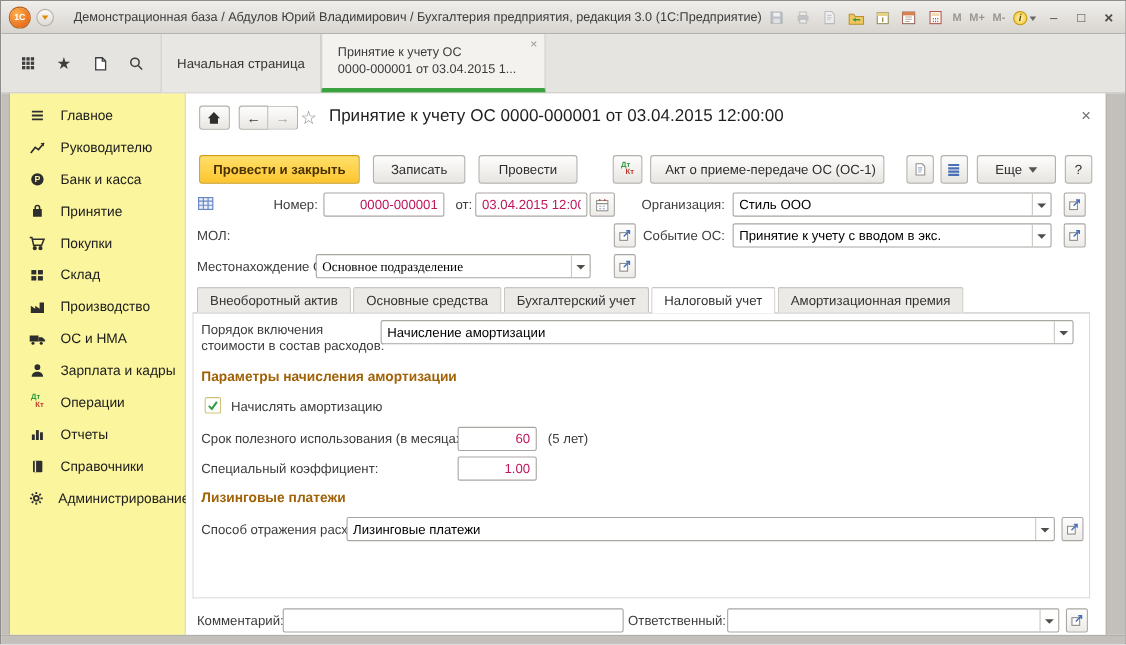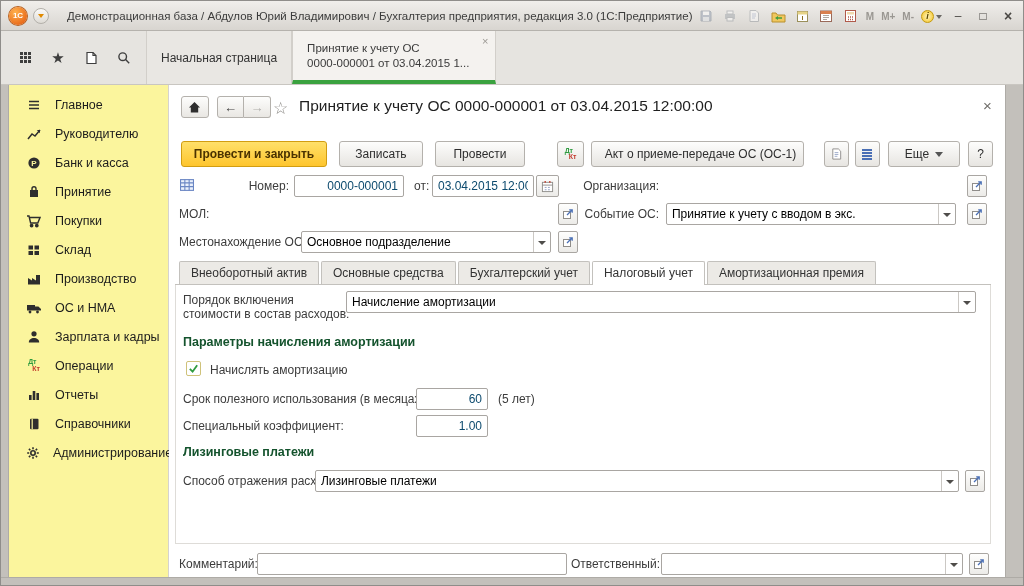--- a/index.html
+++ b/index.html
@@ -52,34 +52,34 @@
   .navbtn { height:22px; background:linear-gradient(#fdfdfc,#e9e7e3); border:1px solid #b4b1ac; border-radius:3px; display:flex; align-items:center; justify-content:center; font-size:13px; color:#3e3e3e; }
   .page-title { font-size:15.5px; color:#1f1f1f; white-space:nowrap; }
   .hdr-close { font-size:15px; color:#6f6d69; }
 
   .btn { height:26px; padding:0 16px; background:linear-gradient(#fdfdfc,#e7e5e1); border:1px solid #b4b1ac; border-radius:3px; font-size:12px; color:#2e2e2e; display:inline-flex; align-items:center; justify-content:center; gap:6px; white-space:nowrap; }
   .btn.primary { background:linear-gradient(#ffe06a,#fec52e); border-color:#d19d12; font-weight:bold; color:#4a3200; }
   .btn .drop { border:4px solid transparent; border-top:5px solid #555; margin-top:5px; }
   .dtkt { font-size:7px; line-height:6.5px; font-weight:bold; text-align:left; }
   .dtkt .dt { color:#2f9b3f; } .dtkt .kt { color:#c0392b; margin-left:4px; }
 
-  .tfield { height:22px; border:1px solid #a9a6a2; border-radius:2px; font-family:inherit; font-size:12px; color:#0c4a6e; padding:0 5px; background:#fff; }
+  .tfield { height:22px; border:1px solid #a9a6a2; border-radius:2px; font-family:inherit; font-size:12px; color:#be185d; padding:0 5px; background:#fff; }
   .tfield.right { text-align:right; }
   .combo { height:22px; background:#fff; border:1px solid #a9a6a2; border-radius:2px; display:flex; align-items:stretch; }
   .combo .ctext { flex:1; font-size:12px; color:#000; padding:3px 5px 0; white-space:nowrap; overflow:hidden; }
   .combo .carrow { width:17px; border-left:1px solid #cbc8c4; display:flex; align-items:center; justify-content:center; }
   .combo .carrow::after { content:""; border:4px solid transparent; border-top:4.5px solid #4f4d4a; margin-top:5px; }
   .sqbtn { height:22px; width:20px; background:linear-gradient(#fefefd,#ecebe8); border:1px solid #a9a6a2; border-radius:2px; display:flex; align-items:center; justify-content:center; }
 
   .doctabs { position:absolute; left:6px; top:177px; width:816px; height:23px; border-bottom:1px solid #c3c1bd; display:flex; align-items:flex-end; gap:2px; padding-left:4px; }
   .dtab { height:23px; padding:0 11px; line-height:22px; background:#eceae6; border:1px solid #c3c1bd; border-bottom:none; border-radius:2px 2px 0 0; font-size:12px; color:#333; white-space:nowrap; }
   .dtab.active { background:#fff; height:24px; margin-bottom:-1px; position:relative; z-index:2; }
   .panel { position:absolute; left:6px; top:200px; width:816px; height:259px; border:1px solid #dedcd8; border-top:none; }
 
-  .green-h { font-size:12.5px; font-weight:bold; color:#14532d; white-space:nowrap; }
+  .green-h { font-size:12.5px; font-weight:bold; color:#a16207; white-space:nowrap; }
   .cbx { width:15px; height:15px; background:#fff; border:1px solid #cfc27a; border-radius:2px; display:flex; align-items:center; justify-content:center; }
 </style>
 </head>
 <body>
 
 <div class="window">
 
   <div class="titlebar">
     <div class="logo-circle">1С</div>
     <div class="menu-circle"></div>
@@ -366,20 +366,24 @@
       <input class="abs tfield" style="left: 263px; top: 90px; width: 102px;" value="03.04.2015 12:00:00">
       <div class="abs sqbtn" style="left:367px;top:90px;width:23px;">
         <svg width="13" height="13" viewBox="0 0 14 14">
             <rect x="1.5" y="2.5" width="11" height="10" fill="#fff" stroke="#8f8d8a"></rect>
             <path d="M1.5 5.5h11" stroke="#8f8d8a"></path>
             <path d="M4.5 3V1.2M9.5 3V1.2" stroke="#c0392b" stroke-width="1.4"></path>
             <path d="M4 8h2M7.5 8h2M4 10.5h2M7.5 10.5h2" stroke="#8f9ec4"></path>
           </svg>
       </div>
       <span class="abs lbl" style="left:392px;top:94px;width:98px;text-align:right;">Организация:</span>
+      <div class="abs combo" style="left:497px;top:90px;width:290px;">
+        <span class="ctext">Стиль ООО</span>
+          <span class="carrow"></span>
+      </div>
       <div class="abs sqbtn" style="left:798px;top:90px;">
         <svg width="12" height="12" viewBox="0 0 12 12">
             <rect x="1.5" y="3.5" width="7" height="7" fill="#fff" stroke="#8f8d8a"></rect>
             <path d="M5 7l5-5M7.2 1.8H10.2V4.8" fill="none" stroke="#4a6fb5" stroke-width="1.3"></path>
           </svg>
       </div>
 
       <span class="abs lbl" style="left:10px;top:122px;">МОЛ:</span>
       <div class="abs sqbtn" style="left:389px;top:118px;">
         <svg width="12" height="12" viewBox="0 0 12 12">
@@ -393,21 +397,21 @@
           <span class="carrow"></span>
       </div>
       <div class="abs sqbtn" style="left:798px;top:118px;">
         <svg width="12" height="12" viewBox="0 0 12 12">
             <rect x="1.5" y="3.5" width="7" height="7" fill="#fff" stroke="#8f8d8a"></rect>
             <path d="M5 7l5-5M7.2 1.8H10.2V4.8" fill="none" stroke="#4a6fb5" stroke-width="1.3"></path>
           </svg>
       </div>
 
       <span class="abs lbl" style="left:10px;top:150px;">Местонахождение ОС:</span>
-      <div class="abs combo" style="left:132px;top:146px;width:250px;">
+      <div class="abs combo" style="left:118px;top:146px;width:250px;font-family:Liberation Serif, serif;">
         <span class="ctext">Основное подразделение</span>
           <span class="carrow"></span>
       </div>
       <div class="abs sqbtn" style="left:389px;top:146px;">
         <svg width="12" height="12" viewBox="0 0 12 12">
             <rect x="1.5" y="3.5" width="7" height="7" fill="#fff" stroke="#8f8d8a"></rect>
             <path d="M5 7l5-5M7.2 1.8H10.2V4.8" fill="none" stroke="#4a6fb5" stroke-width="1.3"></path>
           </svg>
       </div>
 

